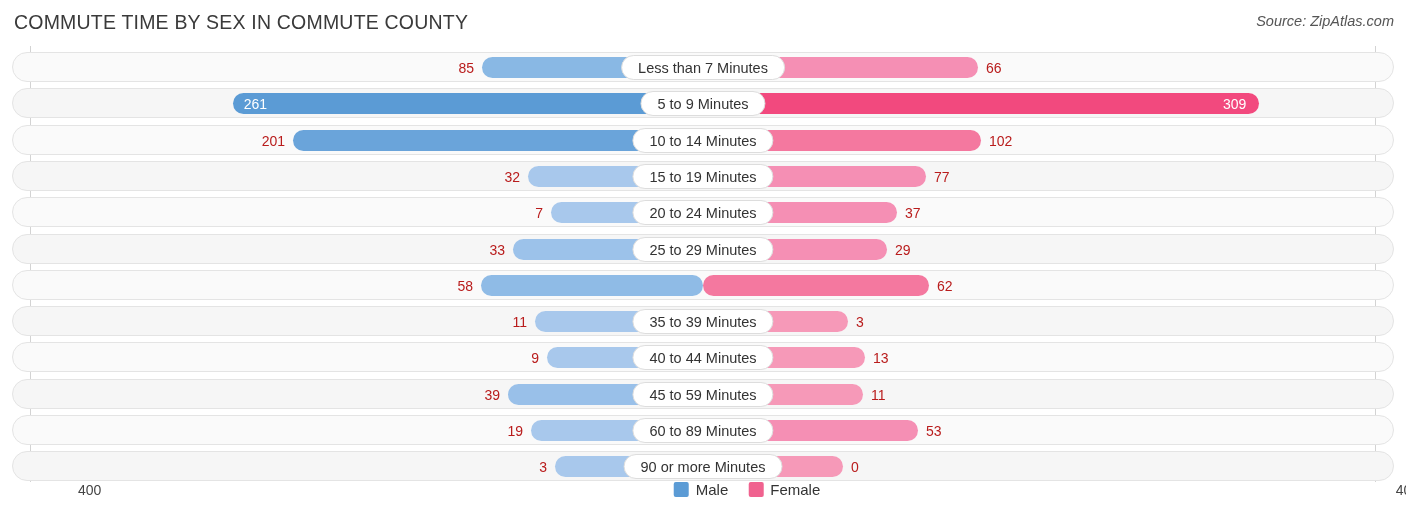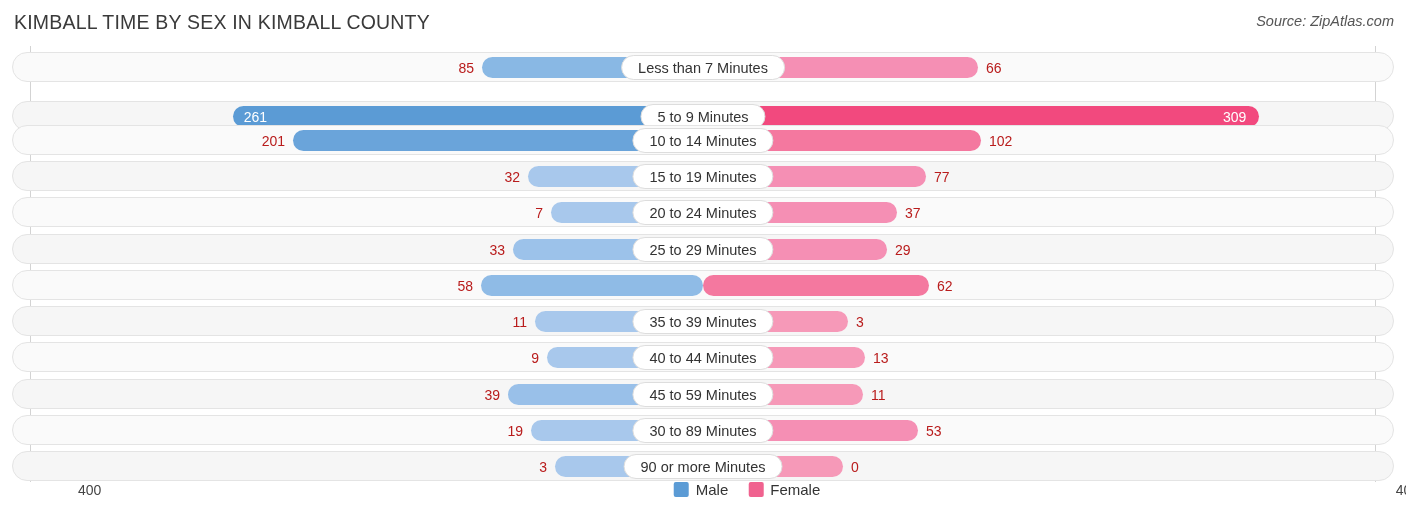--- a/index.html
+++ b/index.html
@@ -150,36 +150,36 @@
   }
   .legend-text {
     font-size: 15px;
     color: #333333;
   }
 </style>
 </head>
 <body>
 
 <div id="header">
-  <div id="chart-title">KIMBALL TIME BY SEX IN KIMBALL COUNTY</div>
+  <div id="chart-title">COMMUTE TIME BY SEX IN COMMUTE COUNTY</div>
   <div id="source-label">Source: ZipAtlas.com</div>
 </div>
 
 <div id="plot">
   <div class="axis-line" id="axis-left"></div>
   <div class="axis-line" id="axis-right"></div>
   <div id="rows-container">
       <div class="row" style="top: 8px;">
         <div class="bar male" style="width: 221px; background: rgb(137, 184, 228);"></div>
         <div class="bar female" style="width: 275px; background: rgb(245, 143, 180);"></div>
         <div class="val male" style="right: calc(50% + 229px);">85</div>
         <div class="val female" style="left: calc(50% + 283px);">66</div>
         <div class="cat-pill">Less than 7 Minutes</div>
       </div>
-      <div class="row alt" style="top: 57px;">
+      <div class="row alt" style="top: 44px;">
         <div class="bar male" style="width: 470px; background: rgb(91, 155, 213);"></div>
         <div class="bar female" style="width: 556px; background: rgb(242, 73, 126);"></div>
         <div class="val male inside" style="right: calc(50% + 436px);">261</div>
         <div class="val female inside" style="left: calc(50% + 520px);">309</div>
         <div class="cat-pill">5 to 9 Minutes</div>
       </div>
       <div class="row" style="top: 80.6px;">
         <div class="bar male" style="width: 410px; background: rgb(106, 164, 218);"></div>
         <div class="bar female" style="width: 278px; background: rgb(244, 120, 159);"></div>
         <div class="val male" style="right: calc(50% + 418px);">201</div>
@@ -232,21 +232,21 @@
         <div class="bar female" style="width: 160px; background: rgb(246, 153, 184);"></div>
         <div class="val male" style="right: calc(50% + 203px);">39</div>
         <div class="val female" style="left: calc(50% + 168px);">11</div>
         <div class="cat-pill">45 to 59 Minutes</div>
       </div>
       <div class="row" style="top: 371px;">
         <div class="bar male" style="width: 172px; background: rgb(168, 200, 236);"></div>
         <div class="bar female" style="width: 215px; background: rgb(245, 143, 180);"></div>
         <div class="val male" style="right: calc(50% + 180px);">19</div>
         <div class="val female" style="left: calc(50% + 223px);">53</div>
-        <div class="cat-pill">30 to 89 Minutes</div>
+        <div class="cat-pill">60 to 89 Minutes</div>
       </div>
       <div class="row alt" style="top: 407.3px;">
         <div class="bar male" style="width: 148px; background: rgb(168, 200, 236);"></div>
         <div class="bar female" style="width: 140px; background: rgb(246, 153, 184);"></div>
         <div class="val male" style="right: calc(50% + 156px);">3</div>
         <div class="val female" style="left: calc(50% + 148px);">0</div>
         <div class="cat-pill">90 or more Minutes</div>
       </div>
     </div>
 </div>

